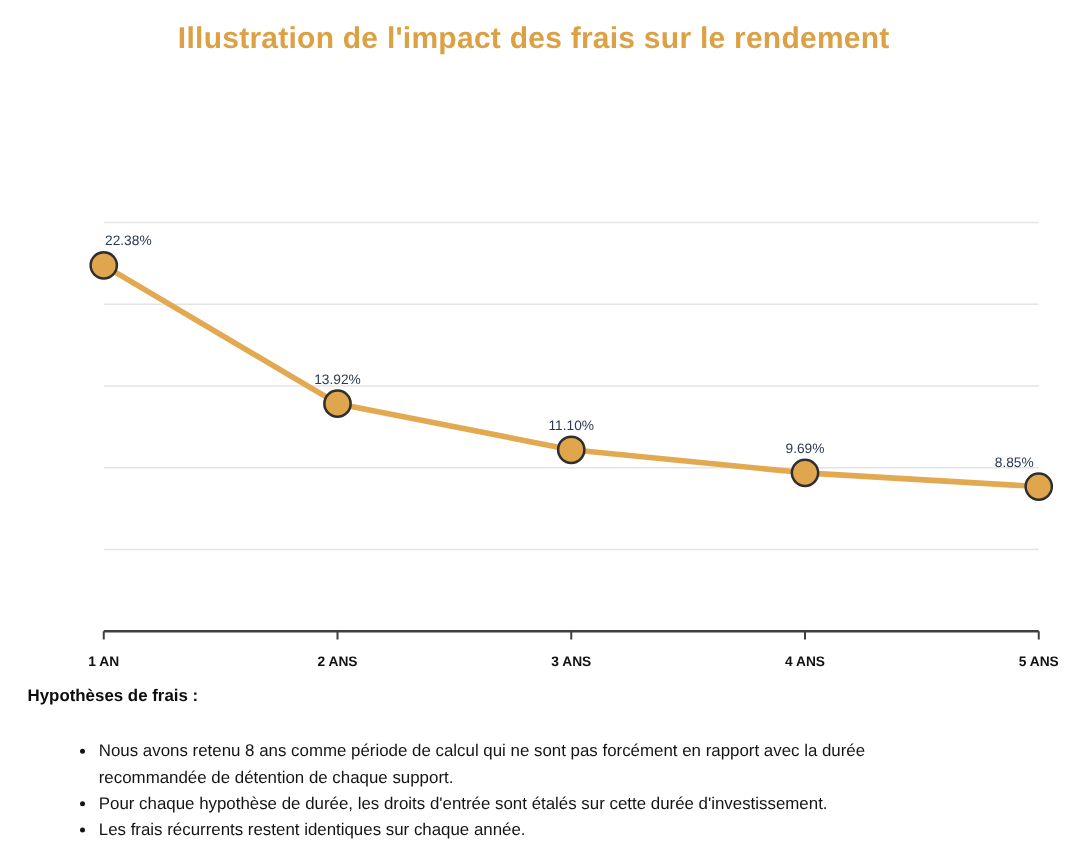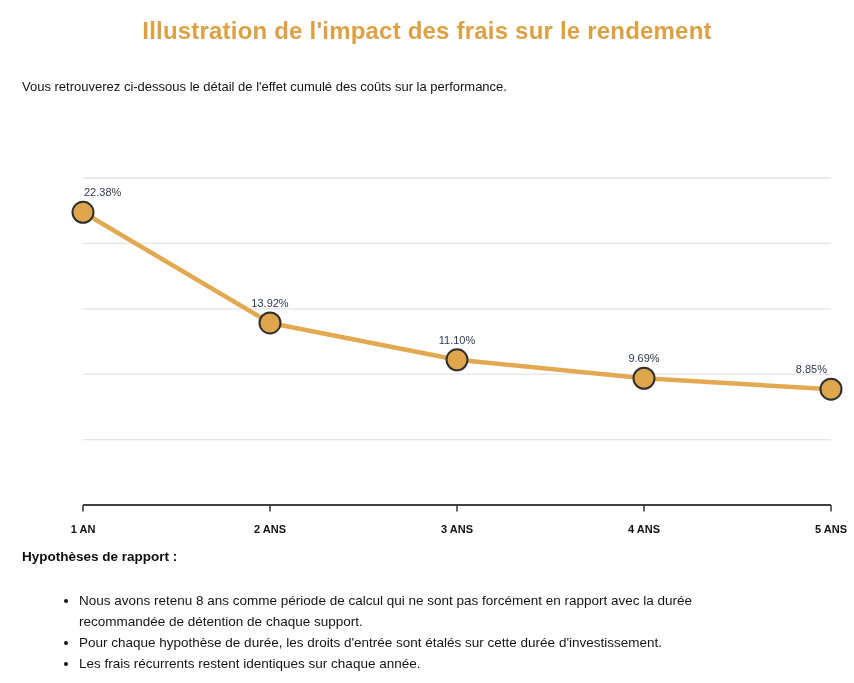--- a/index.html
+++ b/index.html
@@ -82,21 +82,20 @@
     font-family: "Liberation Sans", "DejaVu Sans", sans-serif;
   }
 </style>
 </head>
 <body>
 
 <div class="page" style="background: rgb(255, 255, 255);">
 
   <h1 class="doc-title" style="color: rgb(219, 161, 68);">Illustration de l'impact des frais sur le rendement</h1>
 
-  <p class="subtitle">Vous retrouverez ci-dessous le détail de l'effet cumulé des coûts sur la performance.</p>
 
 
   <div id="chart" class="chart"><svg viewBox="0 0 854 390" width="854" height="390">
         <line x1="83" y1="279.6" x2="831" y2="279.6" stroke="#E4E4E4" stroke-width="1.3"></line>
         <line x1="83" y1="214.2" x2="831" y2="214.2" stroke="#E4E4E4" stroke-width="1.3"></line>
         <line x1="83" y1="148.8" x2="831" y2="148.8" stroke="#E4E4E4" stroke-width="1.3"></line>
         <line x1="83" y1="83.39999999999998" x2="831" y2="83.39999999999998" stroke="#E4E4E4" stroke-width="1.3"></line>
         <line x1="83" y1="18" x2="831" y2="18" stroke="#E4E4E4" stroke-width="1.3"></line>
         <polyline points="83,52.269600000000025 270,162.9264 457,199.812 644,218.2548 831,229.24200000000002" fill="none" stroke="#E2A951" stroke-width="4.5" stroke-linecap="round" stroke-linejoin="round"></polyline>
         <line x1="83" y1="345" x2="831" y2="345" stroke="#3F3F3F" stroke-width="2"></line>
@@ -116,21 +115,21 @@
         <text x="644" y="202.2548" text-anchor="middle" font-size="11" fill="#2C3A52">9.69%</text>
         <text x="827" y="213.24200000000002" text-anchor="end" font-size="11" fill="#2C3A52">8.85%</text>
         <text x="83" y="373" text-anchor="middle" font-size="11" font-weight="bold" fill="#111111">1 AN</text>
         <text x="270" y="373" text-anchor="middle" font-size="11" font-weight="bold" fill="#111111">2 ANS</text>
         <text x="457" y="373" text-anchor="middle" font-size="11" font-weight="bold" fill="#111111">3 ANS</text>
         <text x="644" y="373" text-anchor="middle" font-size="11" font-weight="bold" fill="#111111">4 ANS</text>
         <text x="831" y="373" text-anchor="middle" font-size="11" font-weight="bold" fill="#111111">5 ANS</text>
       </svg></div>
 
   <div class="hypotheses">
-    <h2>Hypothèses de rapport :</h2>
+    <h2>Hypothèses de frais :</h2>
     <ul>
       <li>Nous avons retenu 8 ans comme période de calcul qui ne sont pas forcément en rapport avec la durée recommandée de détention de chaque support.</li>
       <li>Pour chaque hypothèse de durée, les droits d'entrée sont étalés sur cette durée d'investissement.</li>
       <li>Les frais récurrents restent identiques sur chaque année.</li>
     </ul>
   </div>
 
 </div>
 
 </body></html>

